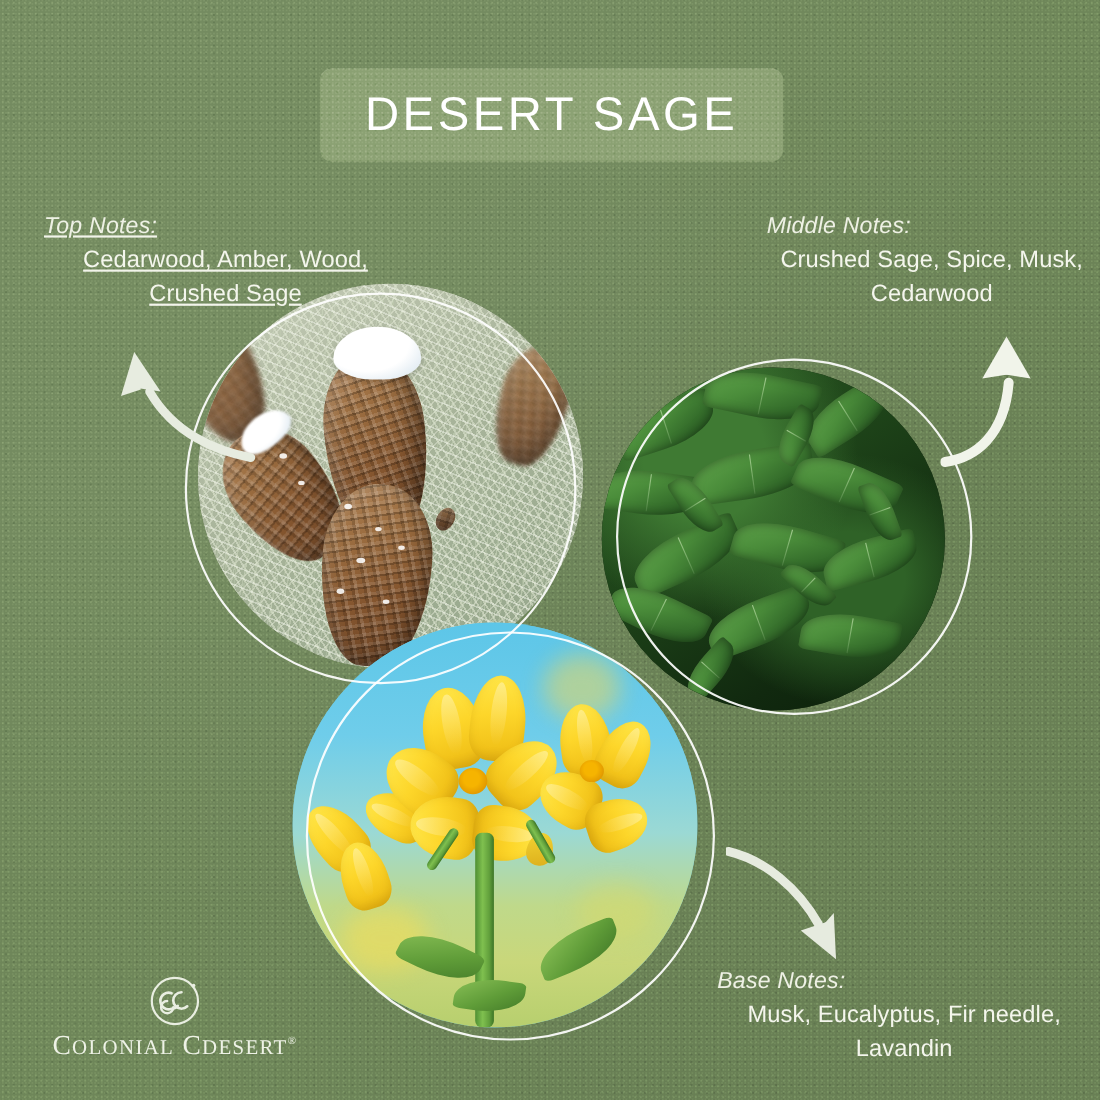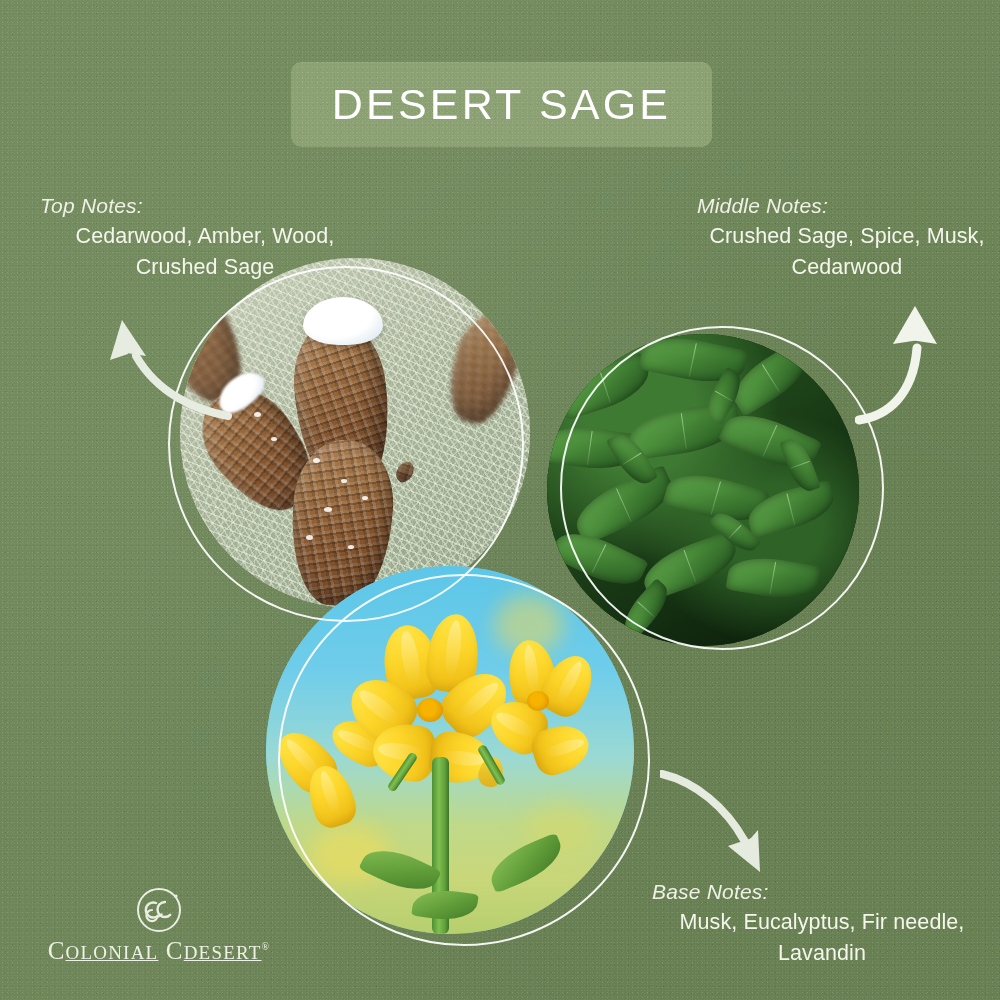--- a/index.html
+++ b/index.html
@@ -44,21 +44,21 @@
   .note-block{position:absolute;color:#f2f4ea;}
   .note-label{
     font-style:italic;font-size:21px;letter-spacing:.2px;
     color:#eef1e4;margin-bottom:2px;line-height:1.30;
   }
   .note-body{
     font-size:21.5px;line-height:1.42;color:#f4f6ec;letter-spacing:.1px;
     white-space:pre-line;
     text-align:center;
   }
-  #top-notes{left:40px;top:192px;width:330px;text-align:left;}
+  #top-notes{left:40px;top:192px;width:330px;text-align:left;text-decoration:underline;}
   #middle-notes{left:697px;top:192px;width:300px;text-align:left;}
   #base-notes{left:652px;top:878px;width:340px;text-align:left;}
 
   
   .photo-circle{position:absolute;border-radius:50%;overflow:hidden;}
   .ring{position:absolute;border-radius:50%;border:2.5px solid rgba(255,255,255,.92);pointer-events:none;}
 
   
   #circle-pinecone{left:180px;top:258px;width:350px;height:350px;z-index:3;
     background:#9fa893;}
@@ -137,21 +137,21 @@
   #arrow-base-right{left:660px;top:768px;width:145px;height:115px;z-index:7;}
 
   
   #logo{position:absolute;left:36px;top:886px;width:246px;height:92px;z-index:8;
     display:flex;flex-direction:column;align-items:center;}
   #logo-mark{position:relative;width:48px;height:48px;margin-bottom:4px;}
   #logo-text{
     color:#eef2e6;font-family:"Liberation Serif","DejaVu Serif",serif;
     font-size:25px;letter-spacing:1.2px;white-space:nowrap;line-height:1;
   }
-  #logo-text .small{font-size:19px;text-decoration:underline;}
+  #logo-text .small{font-size:19px;}
   #logo-text .reg{font-size:10px;vertical-align:super;}
 </style>
 </head>
 <body>
 
 <div id="stage">
 
   <div id="title-banner">
     <div id="title-text">DESERT SAGE</div>
   </div>

